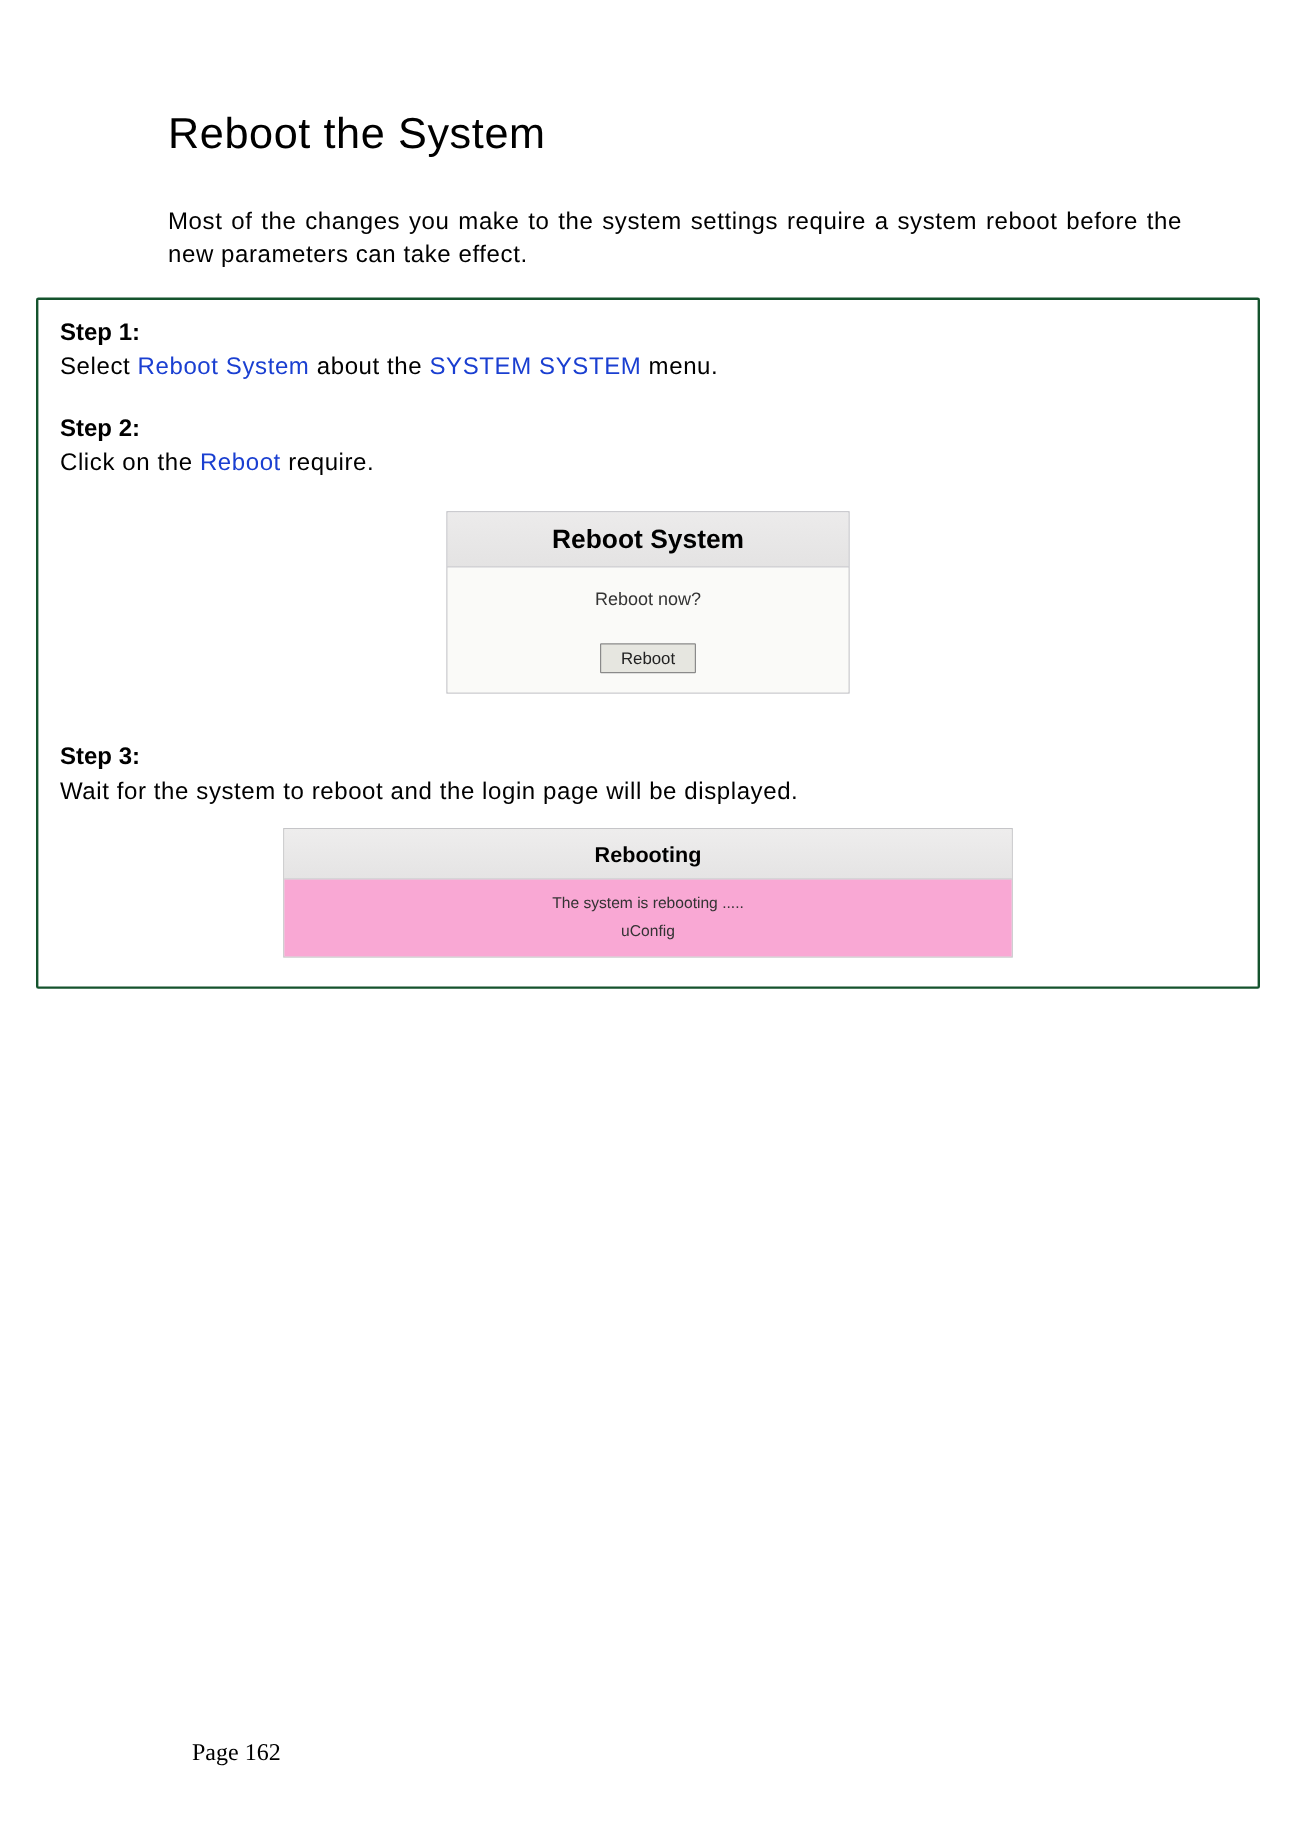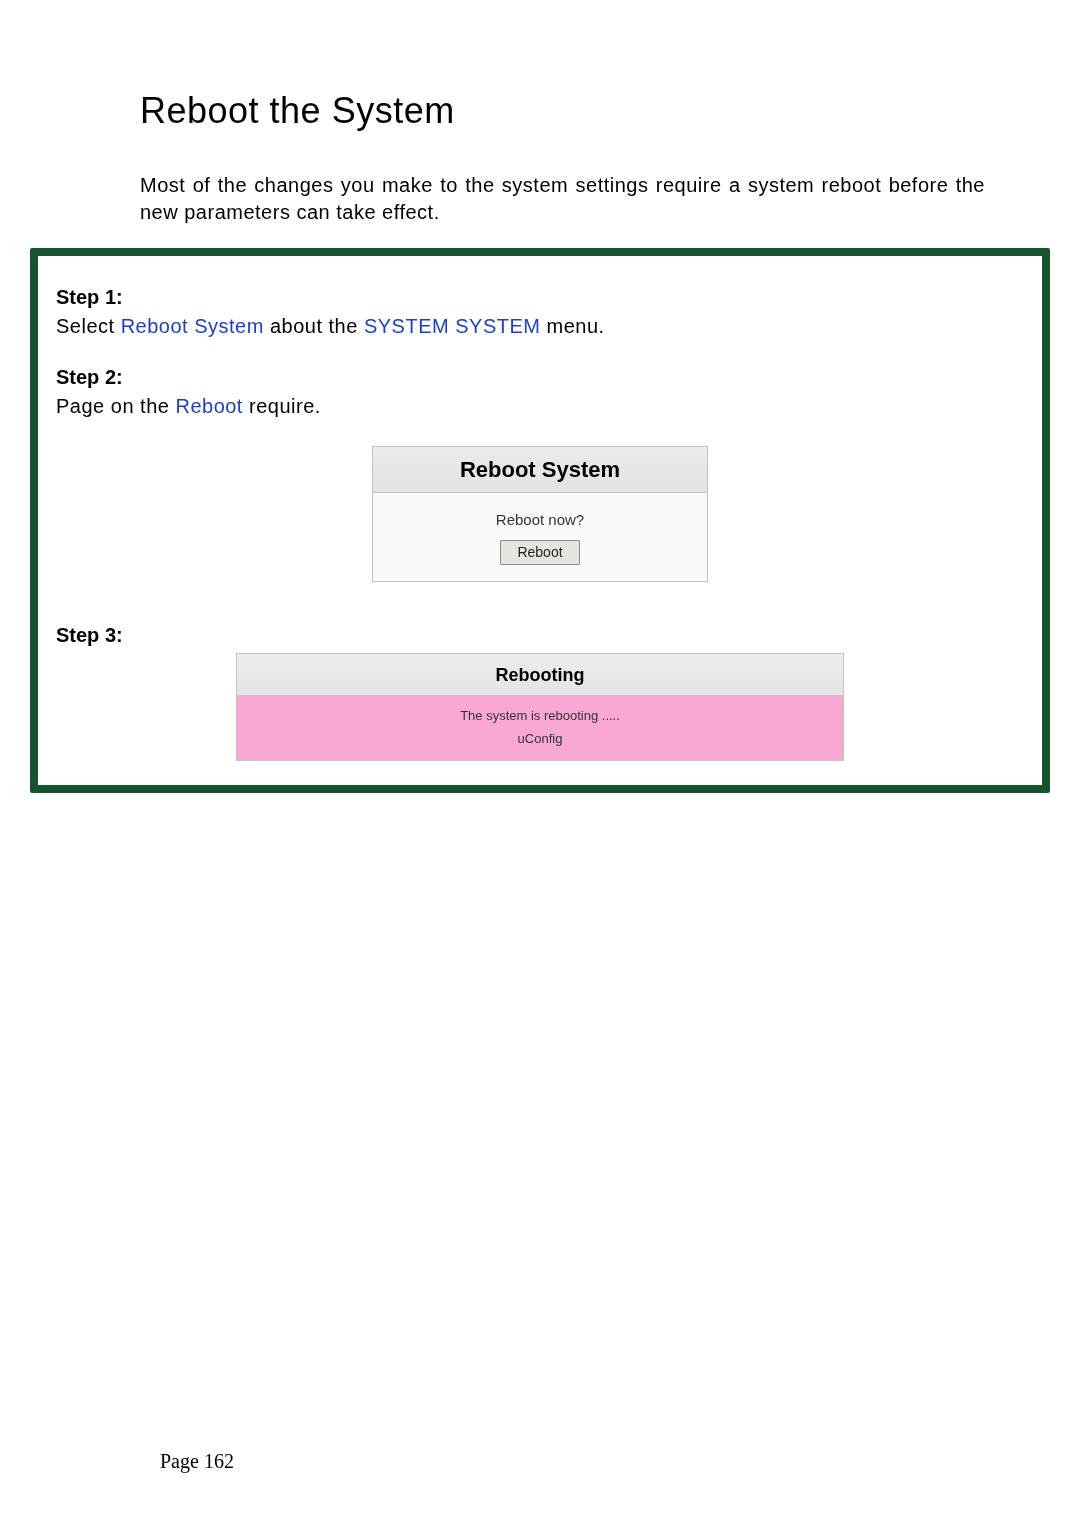--- a/index.html
+++ b/index.html
@@ -25,23 +25,23 @@
   .intro {
     font-size: 20px;
     margin-left: 75px;
     margin-right: 30px;
     line-height: 1.35;
     letter-spacing: 0.5px;
     margin-bottom: 22px;
     text-align: justify;
   }
   .steps-box {
-    border: 8px solid #14532d;
+    border: 2px solid #14532d;
     border-radius: 2px;
-    padding: 28px 18px 24px 18px;
+    padding: 14px 18px 24px 18px;
     margin: 0 -35px 0 -35px;
   }
   .step-label {
     font-size: 20px;
     font-weight: bold;
     margin-top: 2px;
     margin-bottom: 6px;
   }
   .step-text {
     font-size: 20px;
@@ -71,21 +71,21 @@
   }
   .reboot-body {
     padding: 18px 0 16px 0;
     text-align: center;
     background: #fafaf8;
   }
   .reboot-now {
     font-family: Tahoma, Verdana, sans-serif;
     font-size: 15px;
     color: #333;
-    margin-bottom: 12px;
+    margin-bottom: 28px;
   }
   .reboot-btn {
     display: inline-block;
     padding: 3px 16px 4px 16px;
     font-family: Tahoma, Verdana, sans-serif;
     font-size: 14px;
     color: #222;
     background: #e6e6e0;
     border: 1px solid #8a8a8a;
     border-radius: 1px;
@@ -140,35 +140,36 @@
 
   <div class="steps-box">
 
     <div class="step-label">Step 1:</div>
     <div class="step-text">
       <span>Select </span><span class="blue">Reboot System</span><span> about the </span><span class="blue">SYSTEM SYSTEM</span><span> menu.</span>
     </div>
 
     <div class="step-label gap-top">Step 2:</div>
     <div class="step-text after-step2">
-      <span>Page on the </span><span class="blue">Reboot</span><span> require.</span>
+      <span>Click on the </span><span class="blue">Reboot</span><span> require.</span>
     </div>
 
     <div class="panel-center">
       <div class="reboot-panel">
         <div class="reboot-header">Reboot System</div>
         <div class="reboot-body">
           <div class="reboot-now">Reboot now?</div>
           <div class="reboot-btn">Reboot</div>
         </div>
       </div>
     </div>
 
     <div class="step3-block">
       <div class="step-label">Step 3:</div>
+      <div class="step-text" style="margin-bottom:18px;">Wait for the system to reboot and the login page will be displayed.</div>
 
       <div class="panel-center">
         <div class="rebooting-panel">
           <div class="rebooting-header">Rebooting</div>
           <div class="rebooting-body">
             <div>The system is rebooting .....</div>
             <div>uConfig</div>
           </div>
         </div>
       </div>

